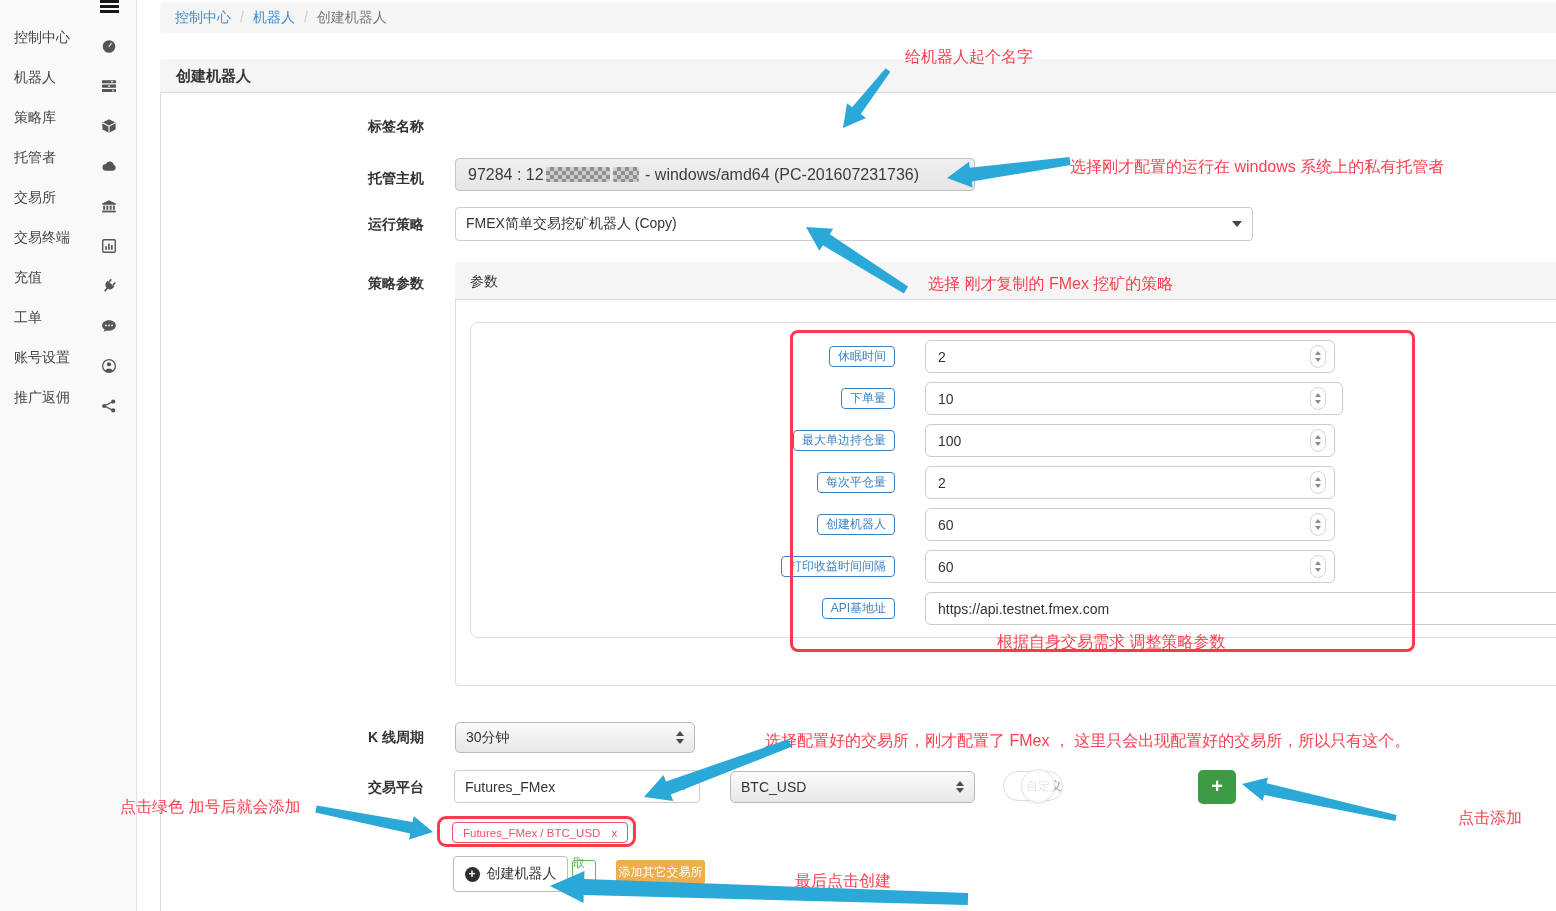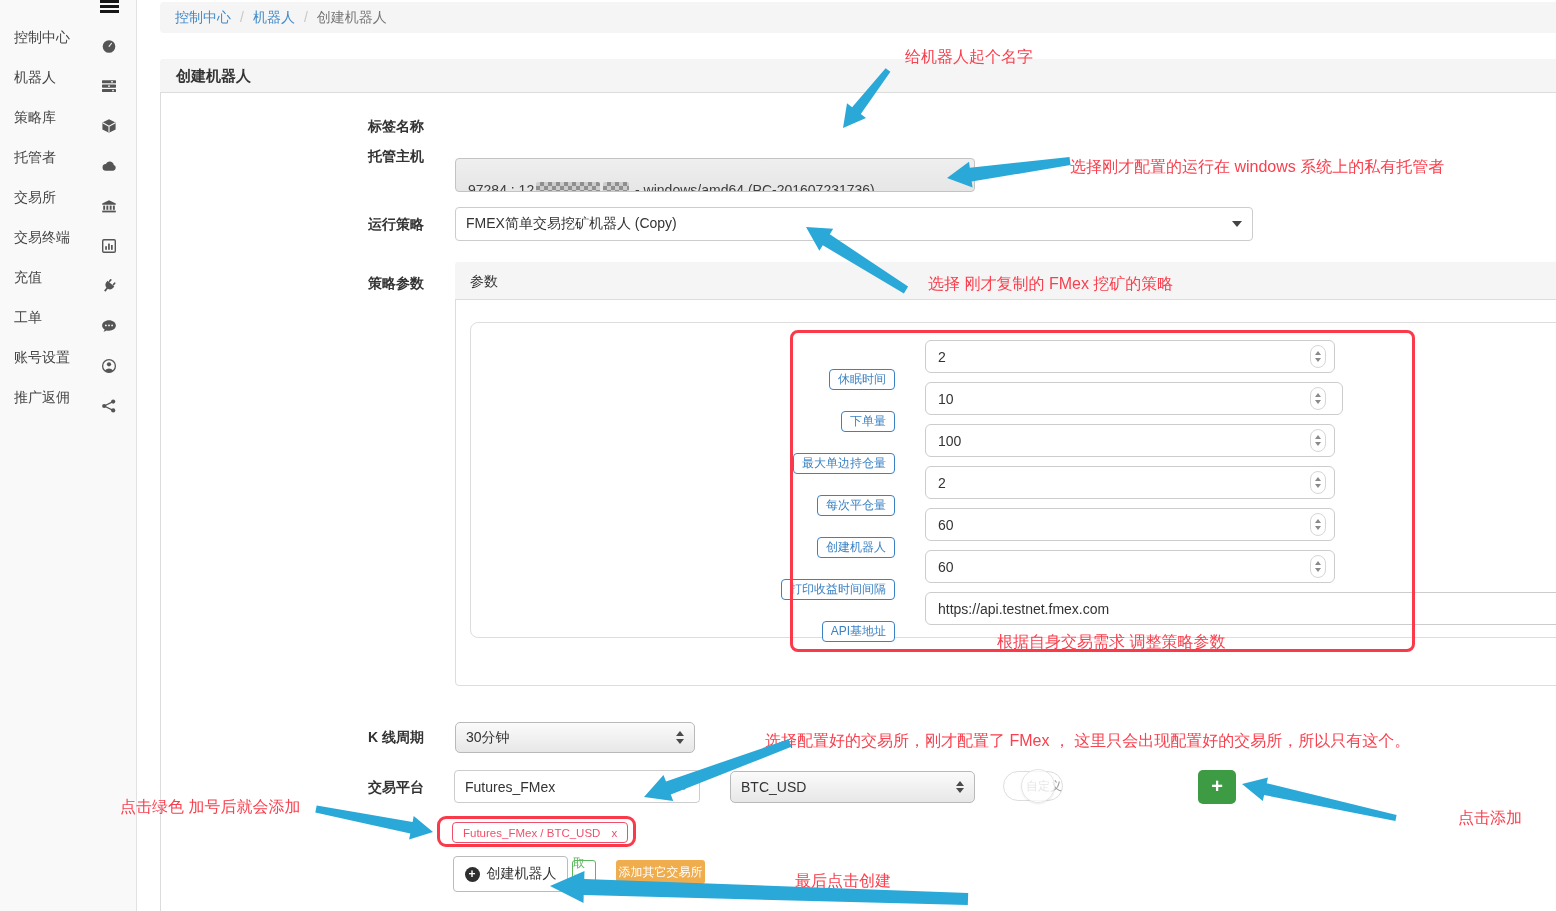--- a/index.html
+++ b/index.html
@@ -37,33 +37,33 @@
           display:flex;align-items:center;padding:0 10px;cursor:pointer;}
   .selbox.gray{background:linear-gradient(#fbfbfb,#e7e7e7);border-color:#b9b9b9;border-radius:5px;}
   .selbox .val{flex:1;white-space:nowrap;overflow:hidden;}
   .caret-down{width:0;height:0;border-left:5px solid transparent;border-right:5px solid transparent;border-top:6px solid #444;margin-left:8px;}
   .dblarr{display:flex;flex-direction:column;align-items:center;gap:2.5px;margin-left:8px;}
   .dblarr .u{width:0;height:0;border-left:4px solid transparent;border-right:4px solid transparent;border-bottom:5px solid #4a4a4a;}
   .dblarr .d{width:0;height:0;border-left:4px solid transparent;border-right:4px solid transparent;border-top:5px solid #4a4a4a;}
 
   
   #host-box{position:absolute;left:455px;top:158px;width:520px;height:33px;border:1px solid #c3c3c3;border-radius:4px;
-            background:linear-gradient(#efefef,#e6e6e6);font-size:14px;color:#3c3c3c;line-height:31px;padding:16px 12px;white-space:nowrap;overflow:hidden;}
+            background:linear-gradient(#efefef,#e6e6e6);font-size:16px;color:#3c3c3c;line-height:31px;padding:0 12px;white-space:nowrap;overflow:hidden;}
   .mosaic{display:inline-block;height:15px;vertical-align:-2px;border-radius:2px;
           background-image:linear-gradient(45deg,#8f8f8f 25%,transparent 25%,transparent 75%,#8f8f8f 75%),
                            linear-gradient(45deg,#8f8f8f 25%,#cdcdcd 25%,#cdcdcd 75%,#8f8f8f 75%);
           background-size:8px 8px;background-position:0 0,4px 4px;}
 
   
   #params-panel{position:absolute;left:455px;top:262px;width:1115px;height:424px;border:1px solid #ddd;border-radius:4px;background:#fff;}
   #params-header{position:absolute;left:455px;top:262px;width:1115px;height:38px;background:#f5f5f5;border-bottom:1px solid #ddd;
                  line-height:38px;font-size:14px;color:#333;padding-left:15px;border-radius:4px 4px 0 0;}
   #params-inner{position:absolute;left:470px;top:322px;width:1100px;height:316px;border:1px solid #ddd;border-radius:8px;background:#fff;}
   .pbadge{position:absolute;right:661px;height:21px;line-height:19px;border:1px solid #3b82c4;color:#3b82c4;background:#fff;
-          border-radius:4px;font-size:12px;padding:0 8px;white-space:nowrap;margin-top:23px;}
+          border-radius:4px;font-size:12px;padding:0 8px;white-space:nowrap;}
   .ninput{position:absolute;left:925px;height:33px;border:1px solid #ccc;border-radius:6px;background:#fff;font-size:14px;
           color:#333;padding:0 34px 0 12px;font-family:inherit;outline:none;}
   .spin{position:absolute;width:16px;height:23px;border:1px solid #d6d6d6;border-radius:8px;background:#fff;
         display:flex;flex-direction:column;align-items:center;justify-content:center;gap:3px;cursor:pointer;}
   .spin .u{width:0;height:0;border-left:3.5px solid transparent;border-right:3.5px solid transparent;border-bottom:4.5px solid #8a8a8a;}
   .spin .d{width:0;height:0;border-left:3.5px solid transparent;border-right:3.5px solid transparent;border-top:4.5px solid #8a8a8a;}
 
   
   #custom-pill{position:absolute;left:1003px;top:771px;width:60px;height:30px;border:1px solid #ddd;border-radius:15px;
                background:#fff;font-size:12px;color:#9a9a9a;display:flex;align-items:center;justify-content:flex-end;cursor:pointer;}
@@ -169,21 +169,21 @@
             </svg></span></div>
       </nav>
   </aside>
 
   <div id="breadcrumb"><a>控制中心</a><span class="sep">/</span><a>机器人</a><span class="sep">/</span><span class="cur">创建机器人</span></div>
 
   <section id="panel"></section>
   <header id="panel-header">创建机器人</header>
 
   <div class="flabel" style="top:118px">标签名称</div>
-  <div class="flabel" style="top:148px">托管主机</div>
+  <div class="flabel" style="top:170px">托管主机</div>
   <div class="flabel" style="top:216px">运行策略</div>
   <div class="flabel" style="top:275px">策略参数</div>
   <div class="flabel" style="top:729px">K 线周期</div>
   <div class="flabel" style="top:779px">交易平台</div>
 
 
   <div id="host-box">
     <span>97284 : 12</span><span class="mosaic" style="width:64px;margin:0 3px 0 2px"></span><span class="mosaic" style="width:26px;margin-right:2px"></span><span> - windows/amd64 (PC-201607231736)</span>
   </div>
 

